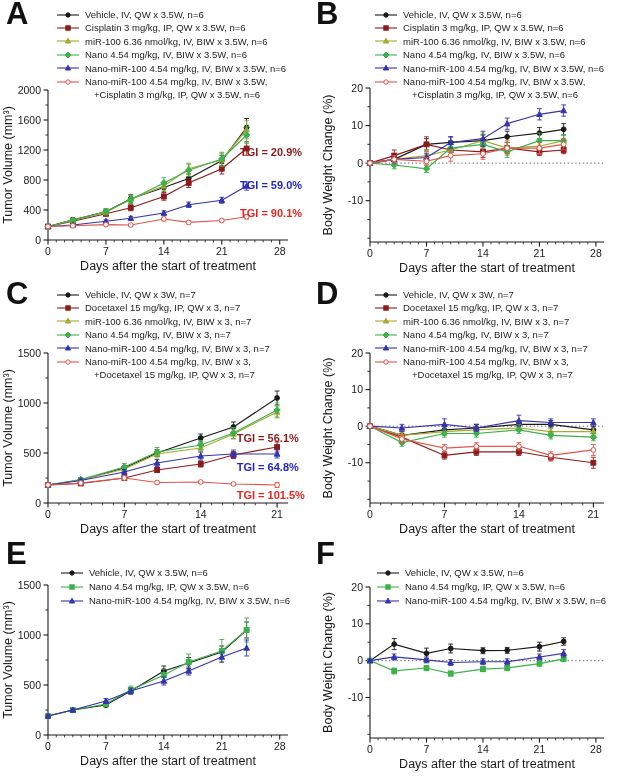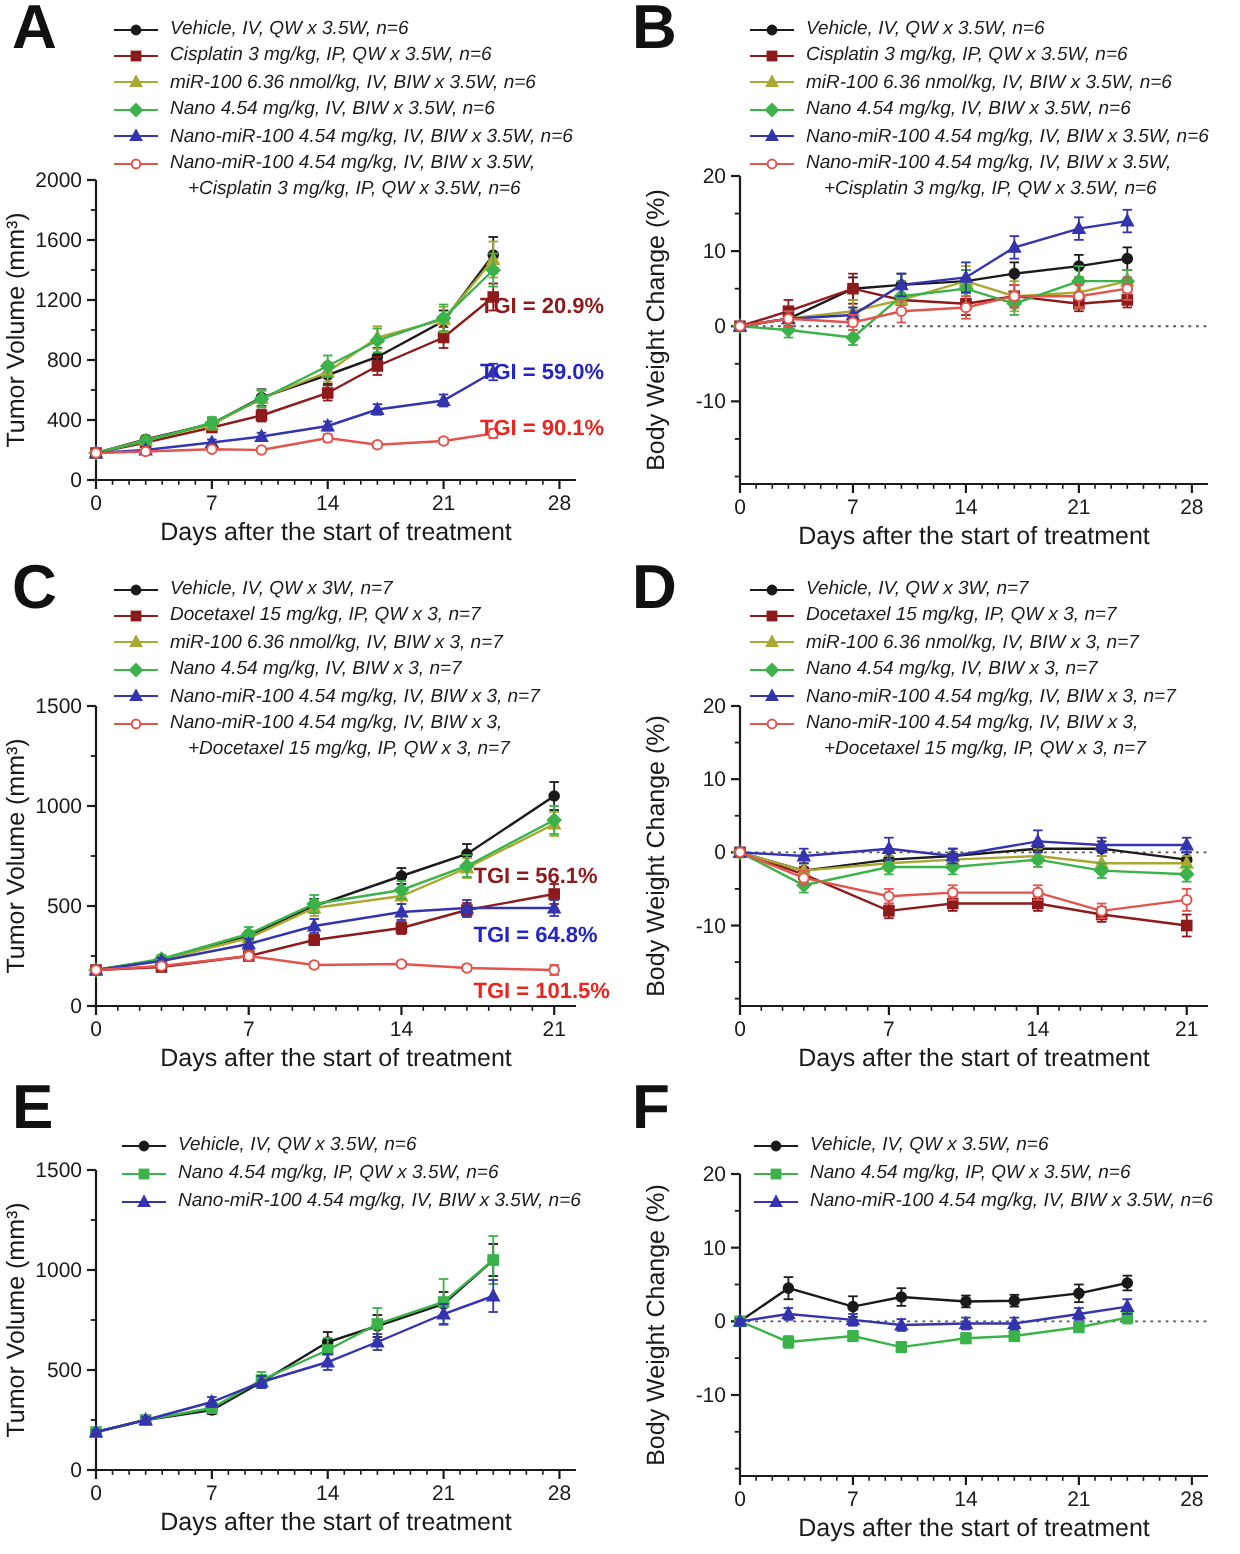--- a/index.html
+++ b/index.html
@@ -5,21 +5,21 @@
   html,body{margin:0;padding:0;background:#fff;}
   .figure{
     position:relative;width:620px;height:777px;background:#ffffff;
     font-family:"Liberation Sans",sans-serif;color:#1a1a1a;overflow:hidden;
   }
   .panel{position:absolute;overflow:hidden;}
   .panel-letter{
     position:absolute;left:6px;top:-4px;font-size:31px;font-weight:bold;color:#111;
     letter-spacing:0px;
   }
-  .legend{position:absolute;line-height:1;font-style:italic;}
+  .legend{position:absolute;line-height:1;}
   .leg-row{display:flex;align-items:center;white-space:nowrap;}
   .leg-mark{flex:0 0 24px;}
   .leg-label{margin-left:5px;color:#1c1c1c;}
   svg.chart{position:absolute;left:0;top:0;display:block;}
   svg text{font-family:"Liberation Sans",sans-serif;}
 </style>
 </head>
 <body>
 
 <div class="figure">

